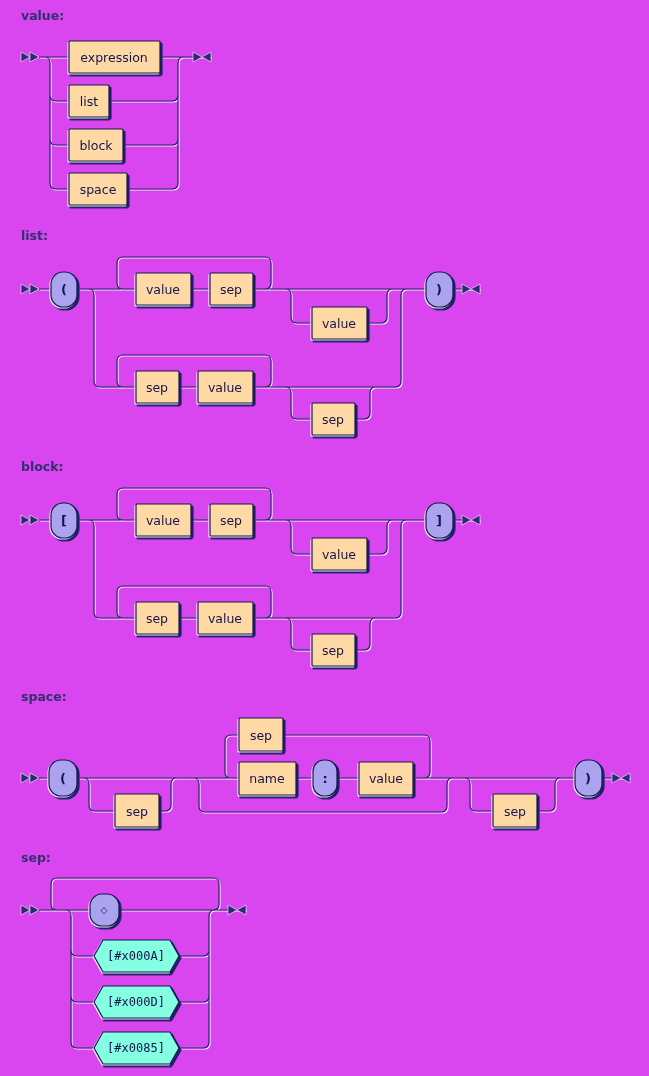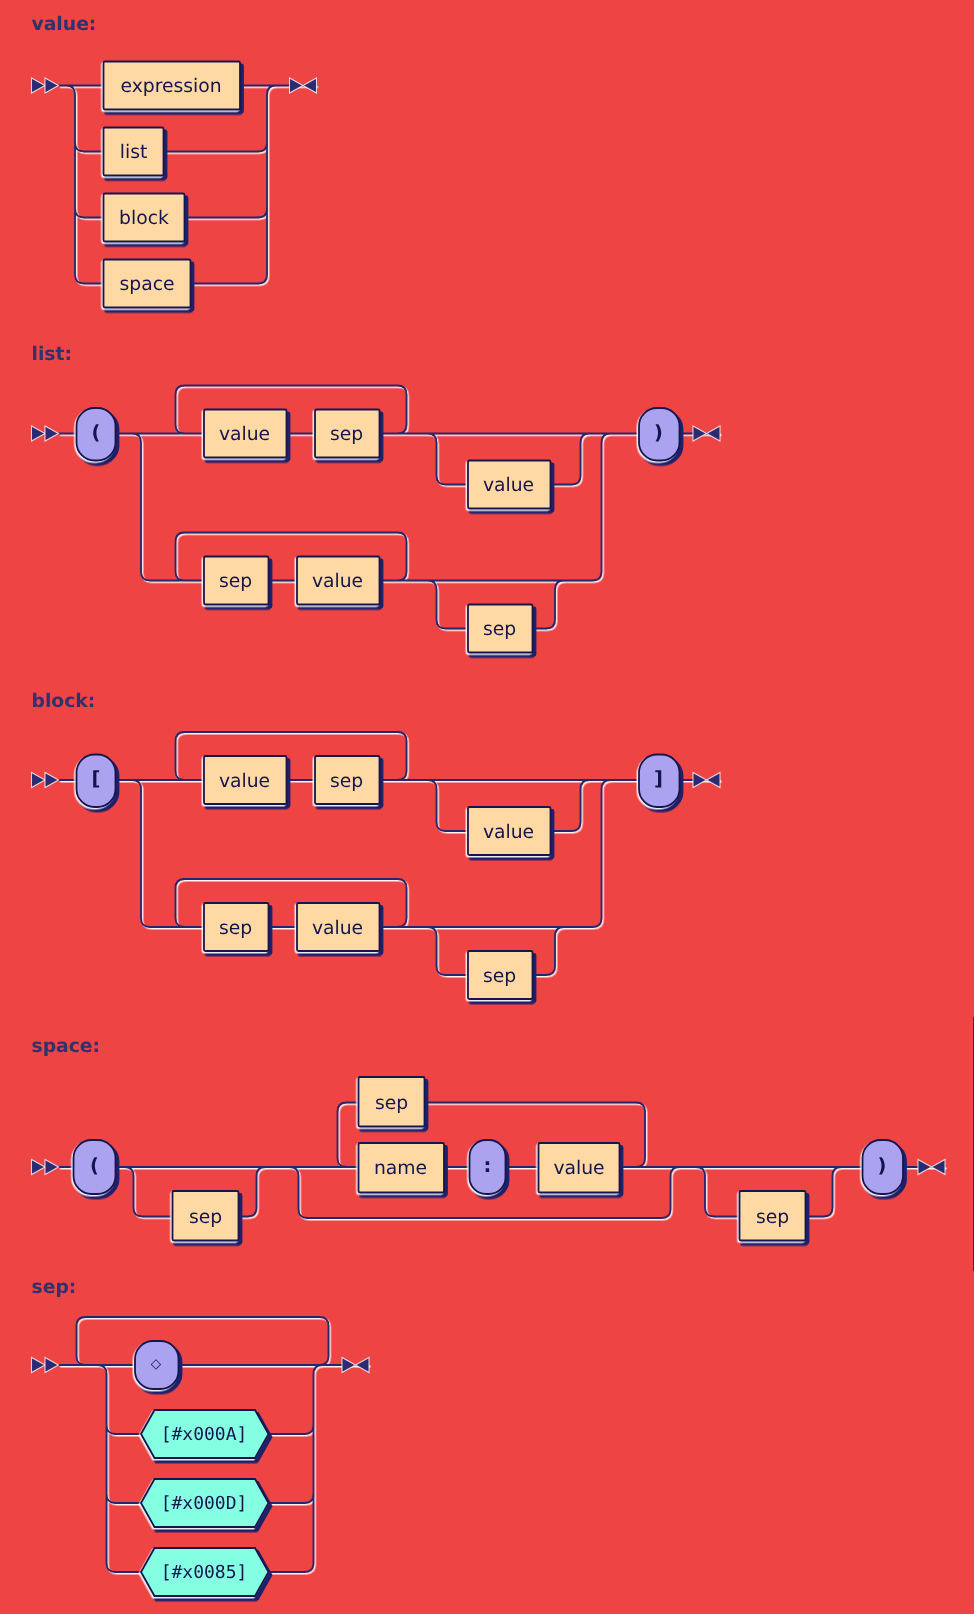--- a/index.html
+++ b/index.html
@@ -1,16 +1,16 @@
 <!DOCTYPE html>
 <html><head>
 <meta charset="utf-8">
 <style>
   html,body{margin:0;padding:0;background:#000;}
-  #stage{position:relative;width:649px;height:1076px;background:#ef4444;overflow:hidden;}
+  #stage{position:relative;width:649px;height:1076px;background:#d946ef;overflow:hidden;}
   svg{position:absolute;left:0;top:0;}
   .rail{fill:none;stroke:#26266b;stroke-width:1.2;filter:drop-shadow(1px 1px 0 rgba(255,255,255,.92));}
   .shape{stroke:#16164f;stroke-width:1.2;filter:drop-shadow(-1px 1px 0 rgba(255,255,255,.9)) drop-shadow(2px 2px 0 #20206a);}
   .nt{fill:#ffd9a4;}
   .tm{fill:#aba3f0;}
   .cc{fill:#85ffe2;}
   .lbl{font:12.5px "DejaVu Sans",sans-serif;fill:#14144e;text-anchor:middle;dominant-baseline:central;}
   .tlbl{font:bold 13px "DejaVu Sans",sans-serif;fill:#14144e;text-anchor:middle;dominant-baseline:central;}
   .dlbl{font:9px "DejaVu Sans",sans-serif;fill:#14144e;text-anchor:middle;dominant-baseline:central;}
   .cclbl{font:12px "DejaVu Sans Mono",monospace;fill:#14144e;text-anchor:middle;dominant-baseline:central;}

